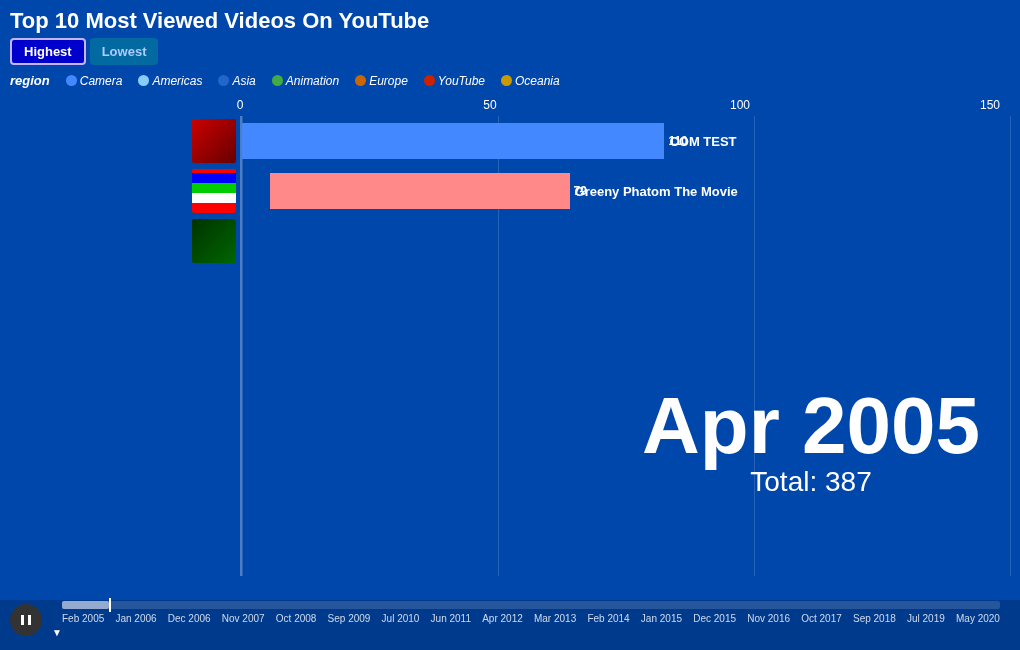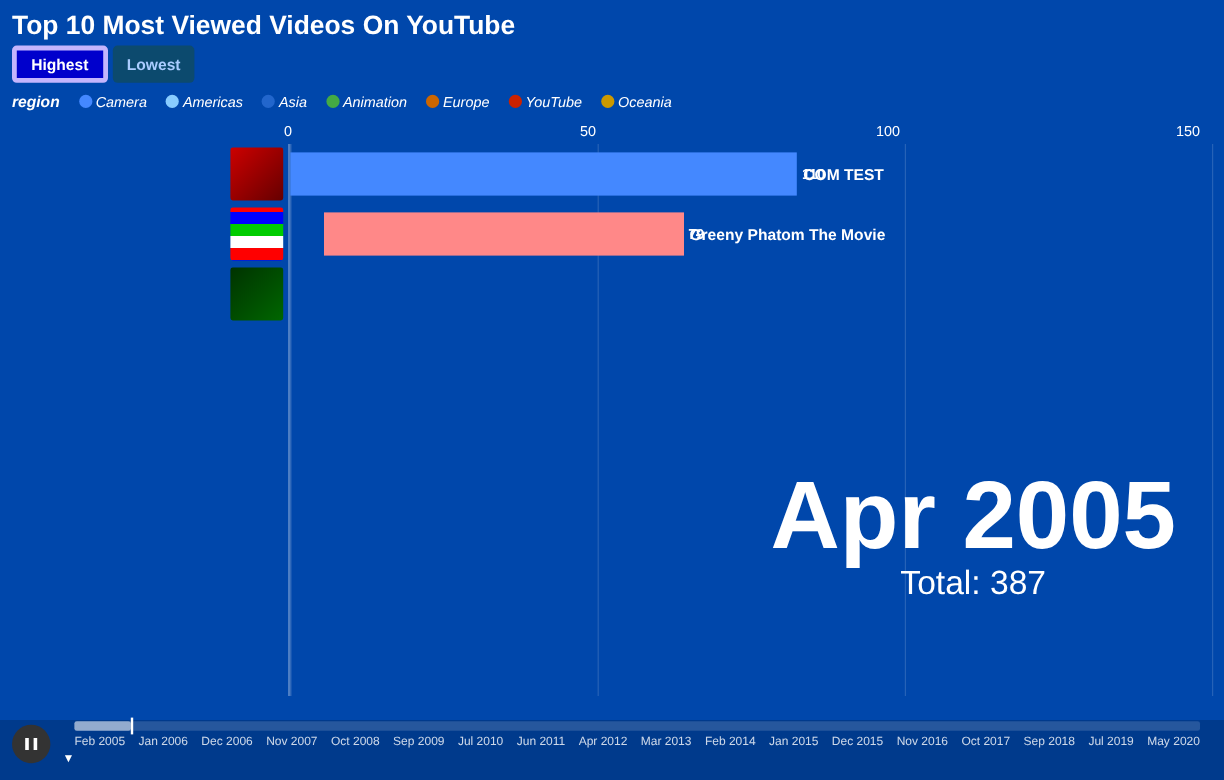--- a/index.html
+++ b/index.html
@@ -30,25 +30,25 @@
       border: none;
       border-radius: 4px;
       cursor: pointer;
       font-size: 13px;
       font-weight: bold;
     }
 
     .btn-highest {
       background: #0000cc;
       color: white;
-      border: 4px solid #c4b5fd;
+      border: 2px solid #c4b5fd;
     }
 
     .btn-lowest {
-      background: #0c4a6e;
+      background: #0369a1;
       color: #aaccff;
       border: none;
     }
 
     #legend {
       display: flex;
       align-items: center;
       gap: 16px;
       padding: 2px 10px 6px 10px;
       font-size: 13px;

